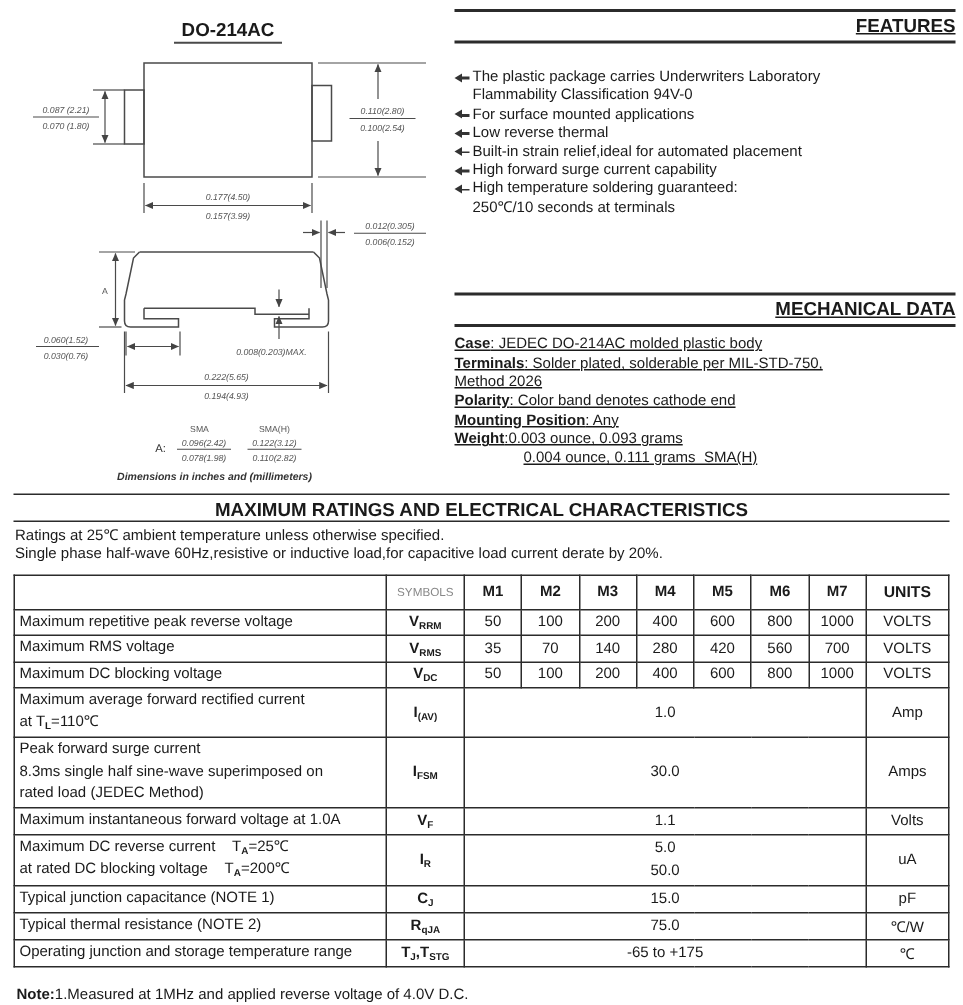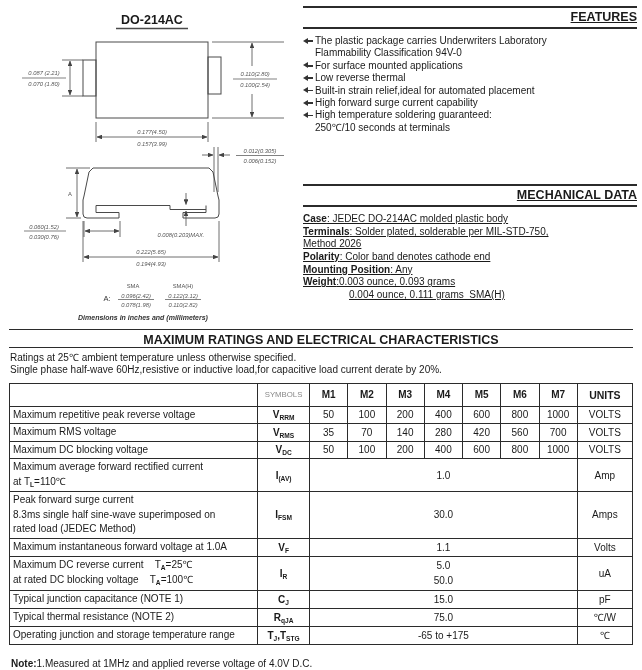--- a/index.html
+++ b/index.html
@@ -5,21 +5,21 @@
   html,body{margin:0;padding:0;background:#fff;}
   body{width:642px;height:670px;position:relative;color:#1a1a1a;
        font-family:"Liberation Sans",sans-serif;overflow:hidden;}
   
   .top-left{position:absolute;left:0;top:0;width:302px;height:326px;}
   .top-right{position:absolute;left:303px;top:6px;width:334px;}
   .sec-head{border-top:2px solid #2b2b2b;border-bottom:2px solid #2b2b2b;
             text-align:right;font-weight:bold;font-size:12.5px;padding:2px 0 3px;}
   .sec-head span{text-decoration:underline;}
   
-  .feat-list{margin-top:6px;font-size:10px;line-height:12.4px;}
+  .feat-list{margin-top:17px;font-size:10px;line-height:12.4px;}
   .feat-line{display:flex;align-items:flex-start;}
   .feat-line.cont{padding-left:12px;}
   .arr{position:relative;width:12px;height:10px;flex:none;margin-top:1px;}
   .arr::before{content:"";position:absolute;left:0;top:1.6px;width:0;height:0;
                border-top:3.4px solid transparent;border-bottom:3.4px solid transparent;
                border-right:5.6px solid #333;}
   .arr::after{content:"";position:absolute;left:4.5px;top:4.2px;width:5px;height:1.6px;background:#333;}
   
   .mech-wrap{margin-top:50px;}
   .mech-lines{margin-top:6px;font-size:10px;line-height:12.6px;text-decoration:underline;}
@@ -304,21 +304,21 @@
           </td>
           <td class="sym"><span>V</span><span class="sb">F</span></td>
           <td class="val" colspan="7">
             <div class="vline">1.1</div>
           </td>
           <td class="unit">Volts</td>
         </tr>
         <tr>
           <td class="param">
             <div><span>Maximum DC reverse current</span><span>&nbsp;&nbsp;&nbsp;&nbsp;T</span><span class="sb">A</span><span>=25℃</span></div>
-            <div><span>at rated DC blocking voltage</span><span>&nbsp;&nbsp;&nbsp;&nbsp;T</span><span class="sb">A</span><span>=100℃</span></div>
+            <div><span>at rated DC blocking voltage</span><span>&nbsp;&nbsp;&nbsp;&nbsp;T</span><span class="sb">A</span><span>=200℃</span></div>
           </td>
           <td class="sym"><span>I</span><span class="sb">R</span></td>
           <td class="val" colspan="7">
             <div class="vline">5.0</div>
             <div class="vline">50.0</div>
           </td>
           <td class="unit">uA</td>
         </tr>
         <tr>
           <td class="param">

